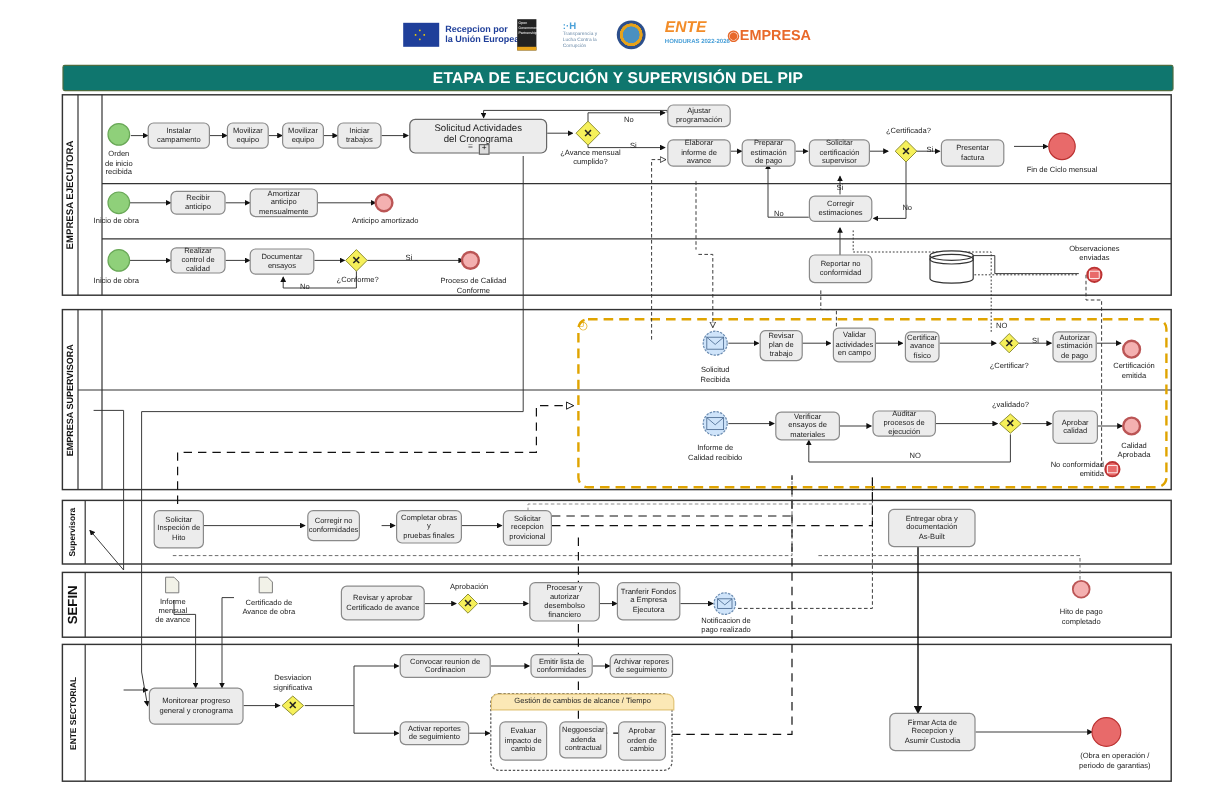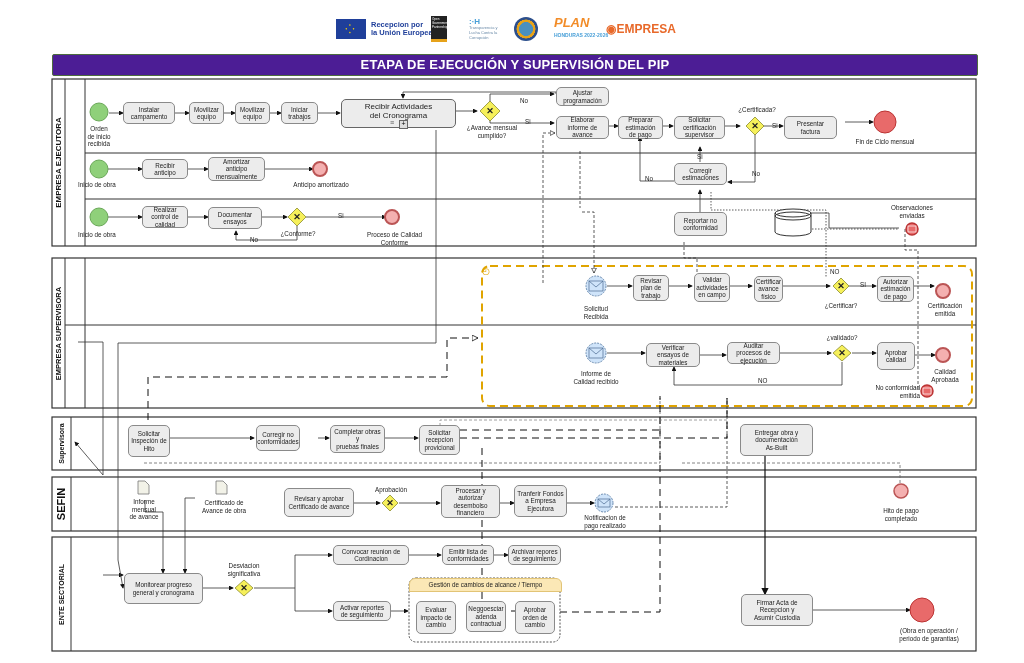--- a/index.html
+++ b/index.html
@@ -9,21 +9,21 @@
   .eu-flag{width:30px;height:20px;background:#1f3f9a;display:inline-block;position:relative;}
   .eu-flag::after{content:"⁘";color:#f5d000;position:absolute;left:9px;top:1px;font-size:12px;}
   .eu-text{font-size:7.5px;font-weight:bold;color:#1f3f9a;margin-left:5px;line-height:8px;}
   .ogp{width:16px;height:26px;background:#222;color:#fff;font-size:3px;padding:1px;box-sizing:border-box;border-bottom:3px solid #e6a21a;}
   .tcc{font-size:4px;color:#6a8aa8;line-height:5px;width:38px;}
   .tcc b{color:#4aa0d8;font-size:8px;}
   .seal{width:24px;height:24px;border-radius:50%;background:radial-gradient(circle,#4a90c0 40%,#e6a21a 42%,#e6a21a 55%,#2c4f8c 57%);}
   .plan{color:#f28c28;font-weight:bold;font-size:13px;line-height:12px;font-style:italic;}
   .plan small{display:block;font-size:5px;color:#4aa0d8;font-style:normal;}
   .fosdeh{color:#e8692a;font-weight:bold;font-size:12px;}
-  #title-bar{position:absolute;left:52px;top:54px;width:924px;height:20px;background:#4c1d95;border:1px solid #4d6b3f;border-radius:2px;color:#fff;font-weight:bold;font-size:13px;text-align:center;line-height:20px;letter-spacing:0.2px;}
+  #title-bar{position:absolute;left:52px;top:54px;width:924px;height:20px;background:#0f766e;border:1px solid #4d6b3f;border-radius:2px;color:#fff;font-weight:bold;font-size:13px;text-align:center;line-height:20px;letter-spacing:0.2px;}
   svg#diagram{position:absolute;left:0;top:0;}
   .node{position:absolute;box-sizing:border-box;border:1px solid #8a8a8a;border-radius:5px;background:#ececec;font-size:6.3px;color:#222;text-align:center;display:flex;align-items:center;justify-content:center;line-height:7.5px;padding:1px 2px;white-space:pre-line;}
   .node.big{font-size:8px;line-height:9px;border:1.4px solid #666;}
   .lbl{position:absolute;font-size:6.3px;color:#222;text-align:center;line-height:7.5px;white-space:pre-line;}
   .lane-title{position:absolute;display:flex;align-items:center;justify-content:center;}
   .lane-title span{transform:rotate(-90deg);white-space:nowrap;font-weight:bold;color:#111;}
   .group-head{position:absolute;background:#fbe8b6;border:1px solid #e2c476;border-radius:6px 6px 0 0;font-size:6.3px;text-align:center;line-height:11px;color:#222;}
   .sub-marker{position:absolute;width:7px;height:7px;border:1px solid #666;font-size:7px;line-height:6px;text-align:center;background:#ddd;}
   .lines-marker{position:absolute;font-size:7px;line-height:6px;color:#555;}
 </style>
@@ -39,21 +39,21 @@
   <div class="logo" style="left:95px">
       <div class="ogp">Open Government Partnership</div>
     </div>
   <div class="logo" style="left:133px">
       <div class="tcc"><b>:·H</b><br><span>Transparencia y Lucha Contra la Corrupción</span></div>
     </div>
   <div class="logo" style="left:178px">
       <div class="seal"></div>
     </div>
   <div class="logo" style="left:218px">
-      <div class="plan"><span>PLAN</span><small>HONDURAS 2022-2026</small></div>
+      <div class="plan"><span>ENTE</span><small>HONDURAS 2022-2026</small></div>
     </div>
   <div class="logo" style="left:270px">
       <span class="fosdeh">◉</span>
       <span class="fosdeh">EMPRESA</span>
     </div>
 </div>
 
 <div id="title-bar">ETAPA DE EJECUCIÓN Y SUPERVISIÓN DEL PIP</div>
 
 <svg id="diagram" width="1024" height="663">
@@ -253,21 +253,21 @@
   </div>
 
 <div class="node" style="left:123px;top:102px;width:52px;height:22px">Instalar
 campamento</div>
 <div class="node" style="left:189px;top:102px;width:35px;height:22px">Movilizar
 equipo</div>
 <div class="node" style="left:235px;top:102px;width:35px;height:22px">Movilizar
 equipo</div>
 <div class="node" style="left:281px;top:102px;width:37px;height:22px">Iniciar
 trabajos</div>
-<div class="node big" style="left:341px;top:99px;width:115px;height:29px;padding-bottom:6px">Recibir Actividades
+<div class="node big" style="left:341px;top:99px;width:115px;height:29px;padding-bottom:6px">Solicitud Actividades
 del Cronograma</div>
 <div class="sub-marker" style="left:399px;top:120px">+</div>
 <div class="lines-marker" style="left:390px;top:120px">≡</div>
 <div class="node" style="left:556px;top:87px;width:53px;height:19px">Ajustar
 programación</div>
 <div class="node" style="left:556px;top:116px;width:53px;height:23px">Elaborar
 informe de
 avance</div>
 <div class="node" style="left:618px;top:116px;width:45px;height:23px">Preparar
 estimación

